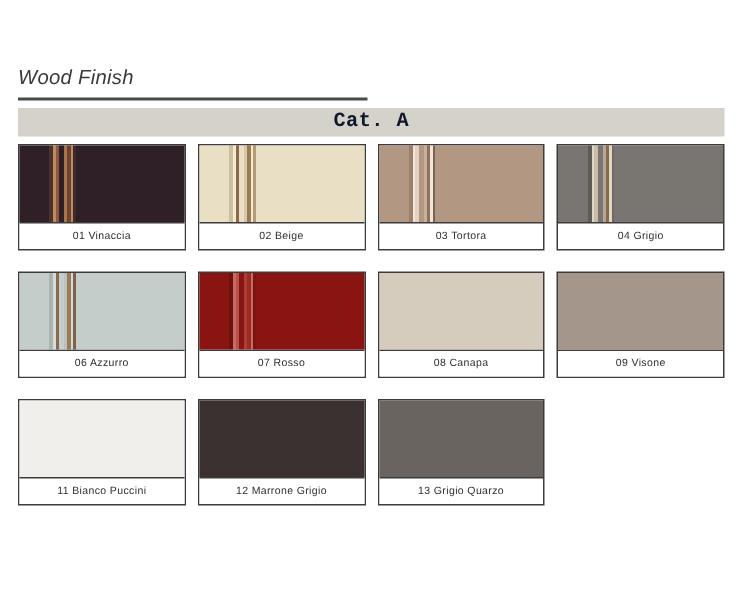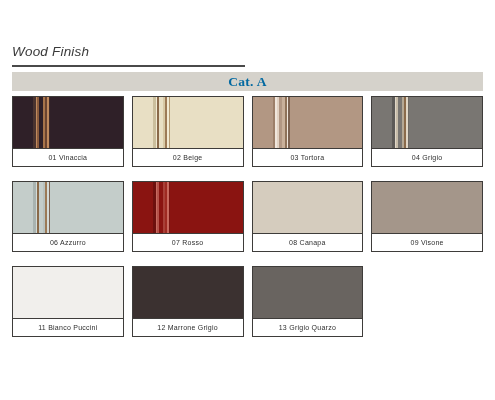--- a/index.html
+++ b/index.html
@@ -49,24 +49,24 @@
     left: 12px;
     top: 72px;
     width: 471px;
     height: 19px;
     background: #d5d2cb;
     display: flex;
     align-items: center;
     justify-content: center;
   }
   #cat-header-label {
-    font-family: Liberation Serif, serif;
+    font-family: Liberation Mono, monospace;
     font-weight: bold;
     font-size: 13.5px;
-    color: #0369a1;
+    color: #0f172a;
     letter-spacing: 0.3px;
     white-space: nowrap;
   }
 
   
   #swatch-grid {
     position: absolute;
     left: 12px;
     top: 96px;
     width: 471px;

